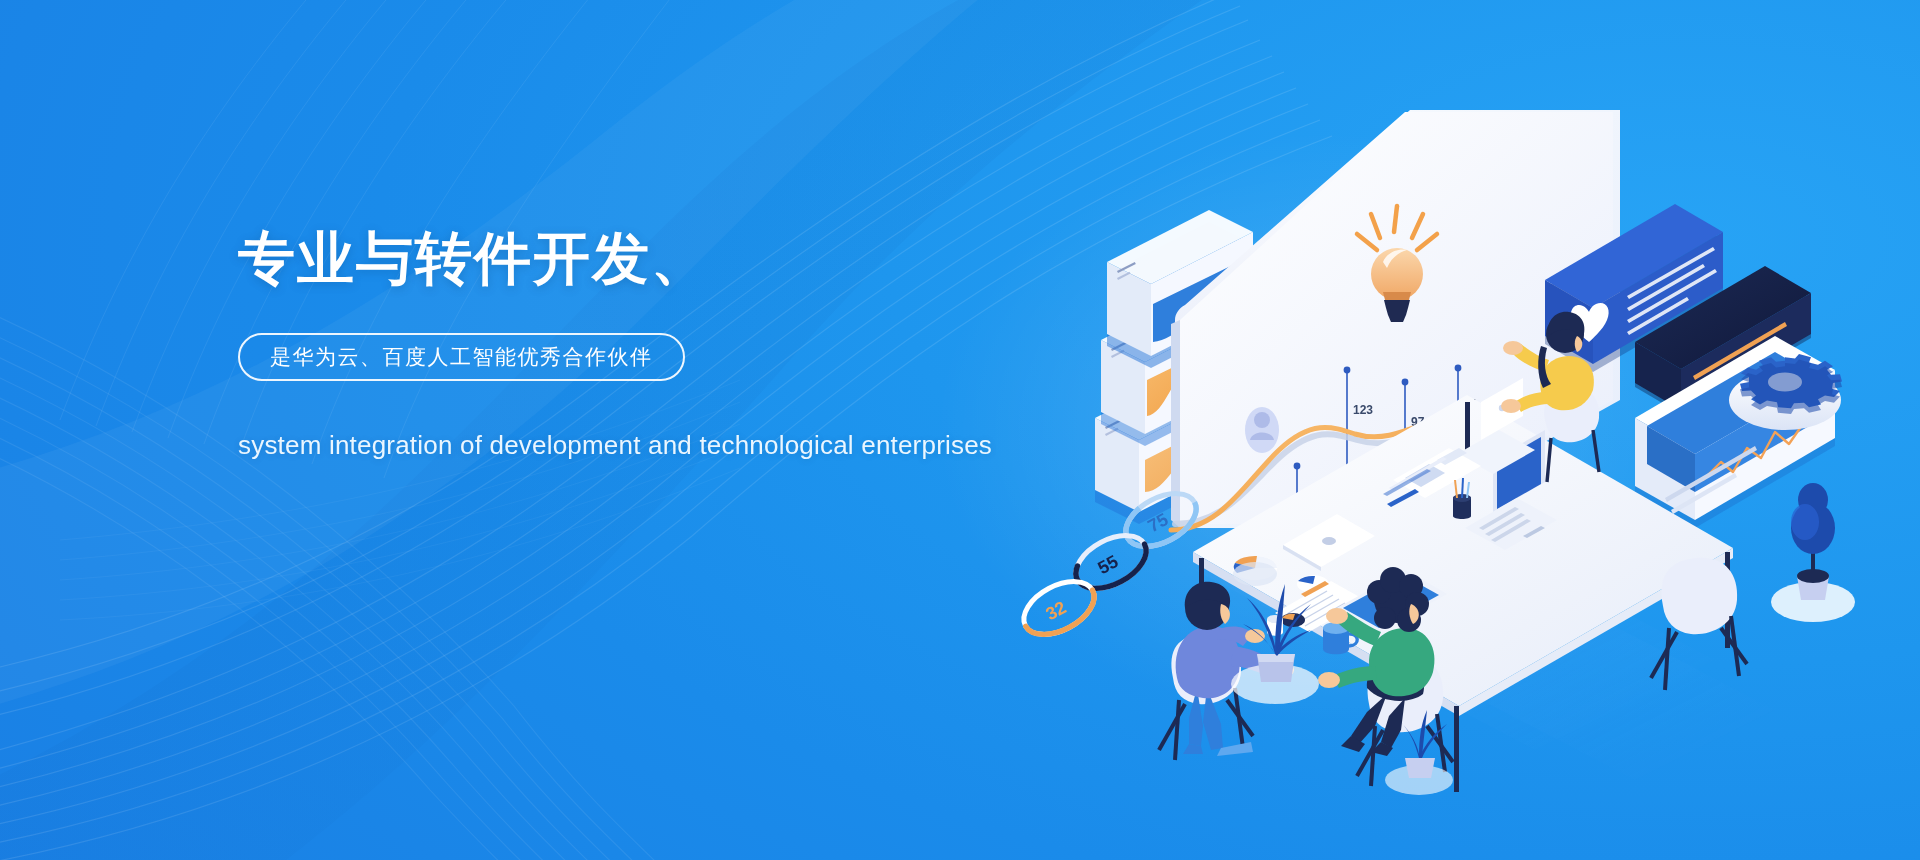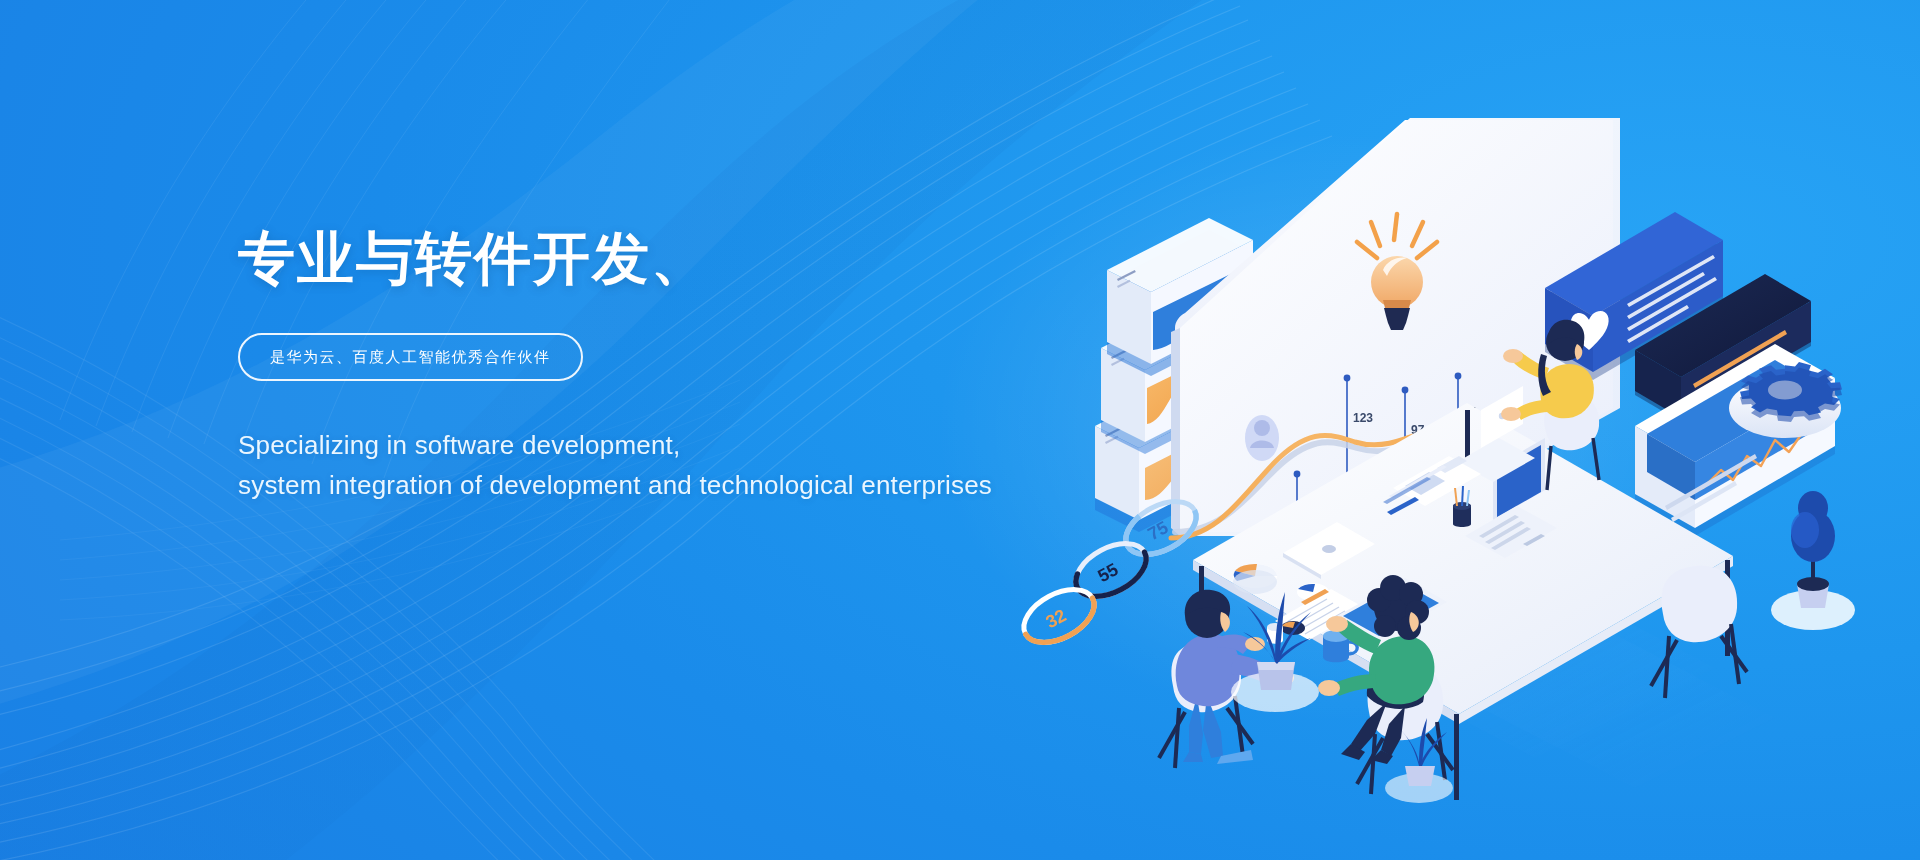--- a/index.html
+++ b/index.html
@@ -47,40 +47,40 @@
   .headline .ln{display:block;}
 
   .pill{
     display:inline-flex;align-items:center;justify-content:center;
     margin-top:38px;
     height:48px;
     padding:0 30px;
     border:2px solid rgba(255,255,255,.92);
     border-radius:26px;
     color:#ffffff;
-    font-size:15px;
+    font-size:21px;
     letter-spacing:1.5px;
     white-space:nowrap;
   }
 
   .subtitle{
     margin-top:44px;
     color:#eaf6ff;
     font-size:26px;
     line-height:40px;
     letter-spacing:.2px;
     font-weight:400;
     text-shadow:0 1px 6px rgba(6,61,116,.18);
   }
   .subtitle .ln{display:block;white-space:nowrap;}
 
   
   .illustration{
     position:absolute;
-    left:1075px;top:108px;
+    left:1075px;top:100px;
     width:830px;height:660px;
     z-index:5;
     text-align:right;
   }
   .illustration svg{display:block;width:100%;height:100%;overflow:visible;}
   .gval{font-family:"Liberation Sans",sans-serif;font-weight:700;}
   .cval{font-family:"Liberation Sans",sans-serif;font-weight:600;fill:#3a4a6b;}
 </style>
 </head>
 <body>
@@ -158,21 +158,20 @@
 
   <div class="copy">
 
     <div class="headline">
       <span class="ln">专业与转件开发、</span>
     </div>
 
     <div class="pill">是华为云、百度人工智能优秀合作伙伴</div>
 
     <div class="subtitle">
-      <span class="ln">Specializing in software development,</span>
       <span class="ln">system integration of development and technological enterprises</span>
     </div>
 
   </div>
 
   <div class="illustration">
     <svg viewBox="0 0 830 660">
       <defs>
         <linearGradient id="panelG" x1="0" y1="0" x2="1" y2="1">
           <stop offset="0%" stop-color="#ffffff"></stop>

